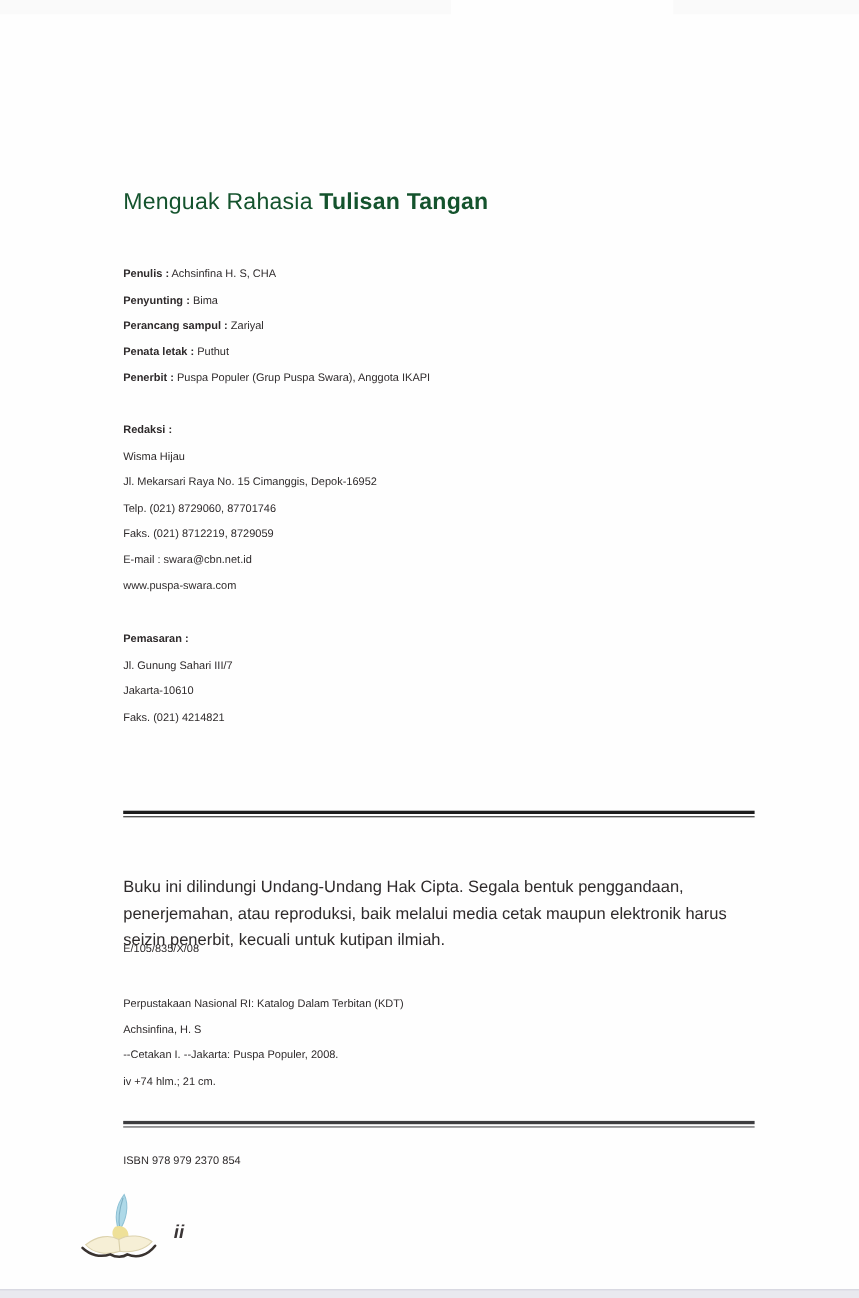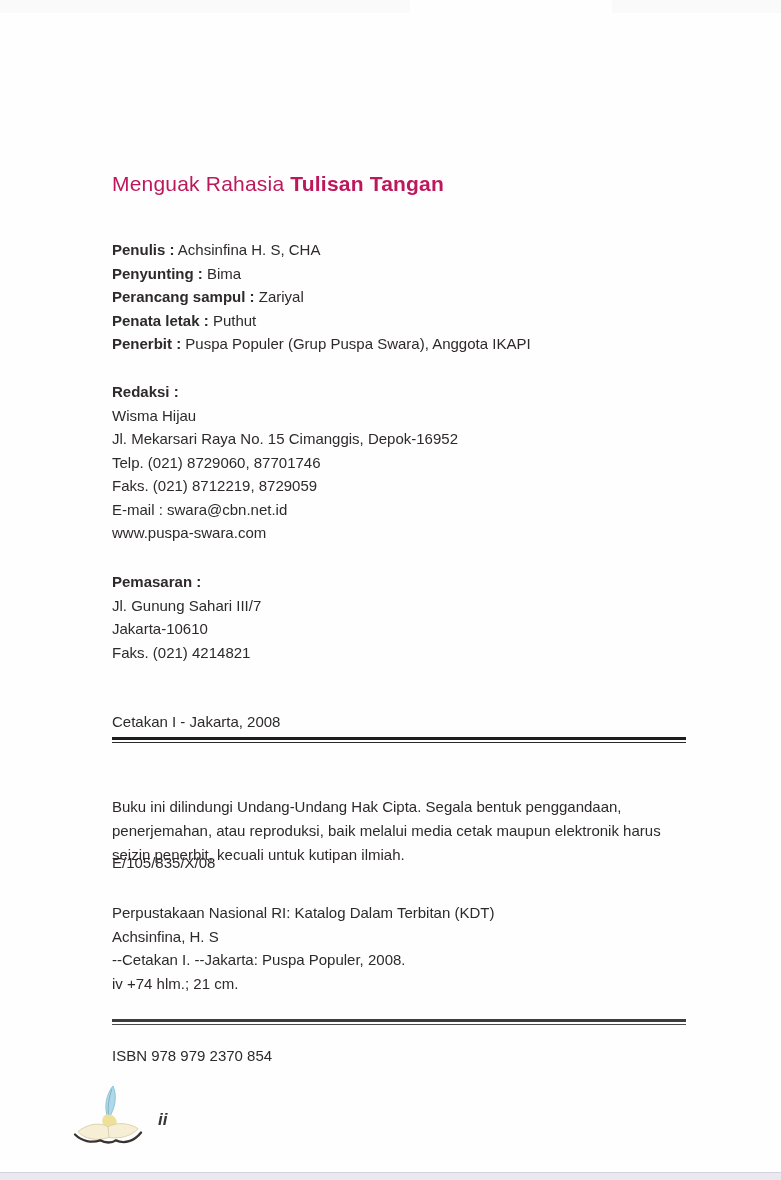--- a/index.html
+++ b/index.html
@@ -7,24 +7,24 @@
     position:relative;
     width:781px; height:1180px;
     background:#fefefe;
     font-family:"Liberation Sans", sans-serif;
     color:#2e2a2b;
     overflow:hidden;
   }
   .blk { position:absolute; left:112px; width:578px; }
   .title {
     font-size:21px; font-weight:400; letter-spacing:0.2px;
-    margin:0; color:#be185d;
+    margin:0; color:#14532d;
   }
   .title strong { font-weight:700; }
-  .line { font-size:15px; line-height:23.5px; white-space:nowrap; }
+  .line { font-size:10px; line-height:23.5px; white-space:nowrap; }
   .line b { font-weight:700; }
   .para { font-size:15px; line-height:24px; max-width:572px; }
   .rule {
     height:2px;
     border-top:3px solid #1d1d1d;
     border-bottom:1px solid #2a2a2a;
     width:574px;
   }
   .rule.light { border-top-color:#3d3d3f; border-bottom-color:#4a4a4c; }
   .footer {
@@ -71,21 +71,20 @@
     <div class="line">www.puspa-swara.com</div>
   </div>
 
   <div class="blk" style="top:570px;">
     <div class="line"><b>Pemasaran :</b></div>
     <div class="line">Jl. Gunung Sahari III/7</div>
     <div class="line">Jakarta-10610</div>
     <div class="line">Faks. (021) 4214821</div>
   </div>
 
-  <div class="blk line" style="top:710px;">Cetakan I - Jakarta, 2008</div>
 
   <div class="blk rule" style="top:737px;"></div>
 
   <div class="blk para" style="top:759px;margin-top:36px;">Buku ini dilindungi Undang-Undang Hak Cipta. Segala bentuk penggandaan, penerjemahan, atau reproduksi, baik melalui media cetak maupun elektronik harus seizin penerbit, kecuali untuk kutipan ilmiah.</div>
 
   <div class="blk line" style="top:851px;">E/105/835/X/08</div>
 
   <div class="blk" style="top:901px;">
     <div class="line">Perpustakaan Nasional RI: Katalog Dalam Terbitan (KDT)</div>
     <div class="line">Achsinfina, H. S</div>

